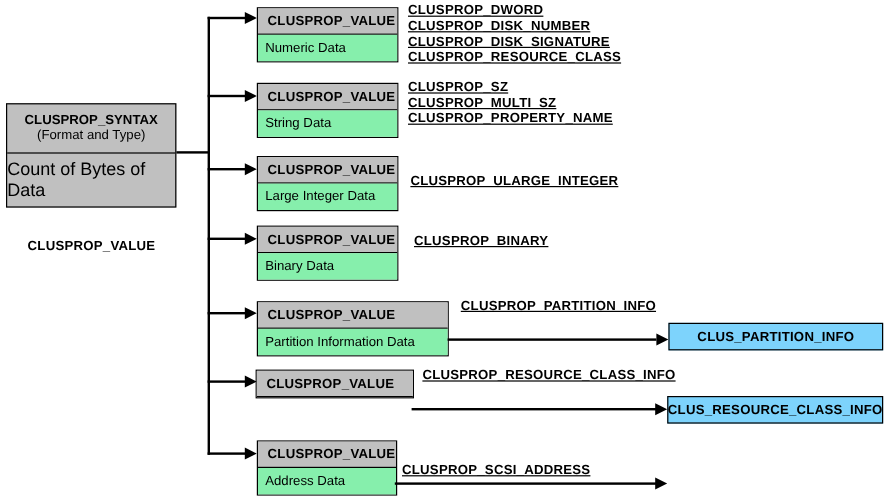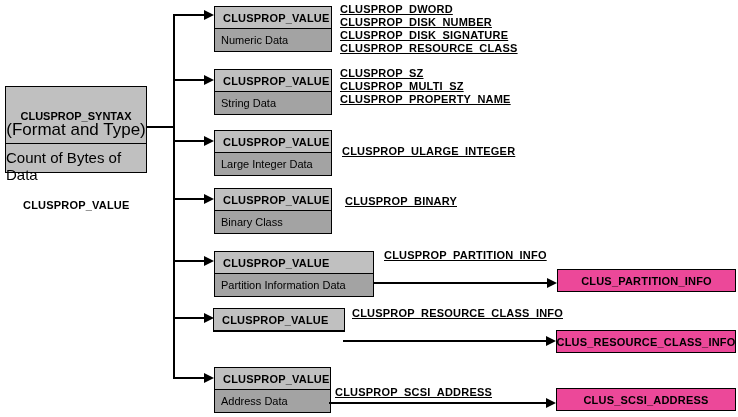--- a/index.html
+++ b/index.html
@@ -23,51 +23,51 @@
     border-bottom:5px solid transparent;
   }
   
   .root-box{
     position:absolute;left:5px;top:86px;width:140px;height:85px;
     background:#c0c0c0;border:1px solid #000000;
   }
   .root-top{
     height:40px;border-bottom:1px solid #000000;
     display:flex;flex-direction:column;align-items:center;justify-content:center;
-    text-align:center;line-height:13px;padding-top:16px;
+    text-align:center;line-height:13px;padding-top:0;
   }
   .root-title{font-size:11px;font-weight:bold;}
-  .root-subtitle{font-size:17px;}
+  .root-subtitle{font-size:11px;}
   .root-bottom{
     height:43px;display:flex;align-items:center;justify-content:center;
     font-size:15px;
   }
   .root-label{
     position:absolute;left:23px;top:199px;
     font-size:11px;font-weight:bold;letter-spacing:0.2px;
   }
   
   .vbox{position:absolute;border:1px solid #000000;background:#ffffff;}
   .vbox-header{
     height:21px;background:#c0c0c0;border-bottom:1px solid #000000;
     display:flex;align-items:center;padding-left:8px;
     font-size:11px;font-weight:bold;letter-spacing:0.2px;
   }
   .vbox-body{
     height:22px;display:flex;align-items:center;padding-left:6px;
-    font-size:11px;background:#a3a3a3;
+    font-size:11px;background:#86efac;
   }
   
   .labels{
     position:absolute;font-size:11px;font-weight:bold;
     line-height:13px;white-space:nowrap;letter-spacing:0.2px;text-decoration:underline;
   }
   
   .rbox{
-    position:absolute;height:21px;background:#ec4899;border:1px solid #000000;
+    position:absolute;height:21px;background:#7dd3fc;border:1px solid #000000;
     display:flex;align-items:center;justify-content:center;
     font-size:11px;font-weight:bold;letter-spacing:0.2px;
   }
 </style>
 </head>
 <body>
 
 <div id="stage">
 
   <div class="root-box">
@@ -122,21 +122,21 @@
   <div class="vbox" style="left:214px;top:130px;width:116px;">
     <div class="vbox-header">CLUSPROP_VALUE</div>
     <div class="vbox-body">Large Integer Data</div>
   </div>
   <div class="labels" style="left:342px;top:145px;">
     <div>CLUSPROP_ULARGE_INTEGER</div>
   </div>
 
   <div class="vbox" style="left:214px;top:188px;width:116px;">
     <div class="vbox-header">CLUSPROP_VALUE</div>
-    <div class="vbox-body">Binary Class</div>
+    <div class="vbox-body">Binary Data</div>
   </div>
   <div class="labels" style="left:345px;top:195px;">
     <div>CLUSPROP_BINARY</div>
   </div>
 
   <div class="vbox" style="left:214px;top:251px;width:158px;">
     <div class="vbox-header">CLUSPROP_VALUE</div>
     <div class="vbox-body">Partition Information Data</div>
   </div>
   <div class="labels" style="left:384px;top:249px;">
@@ -162,17 +162,14 @@
 
   <div class="vbox" style="left:214px;top:367px;width:115px;">
     <div class="vbox-header">CLUSPROP_VALUE</div>
     <div class="vbox-body">Address Data</div>
   </div>
   <div class="labels" style="left:335px;top:386px;">
     <div>CLUSPROP_SCSI_ADDRESS</div>
   </div>
   <div class="hline" style="left:329px;top:402px;width:218px;"></div>
   <div class="arrow-r" style="left:546px;top:398px;"></div>
-  <div class="rbox" style="left:556px;top:388px;width:178px;">
-    <span>CLUS_SCSI_ADDRESS</span>
-  </div>
 
 </div>
 
 </body></html>

